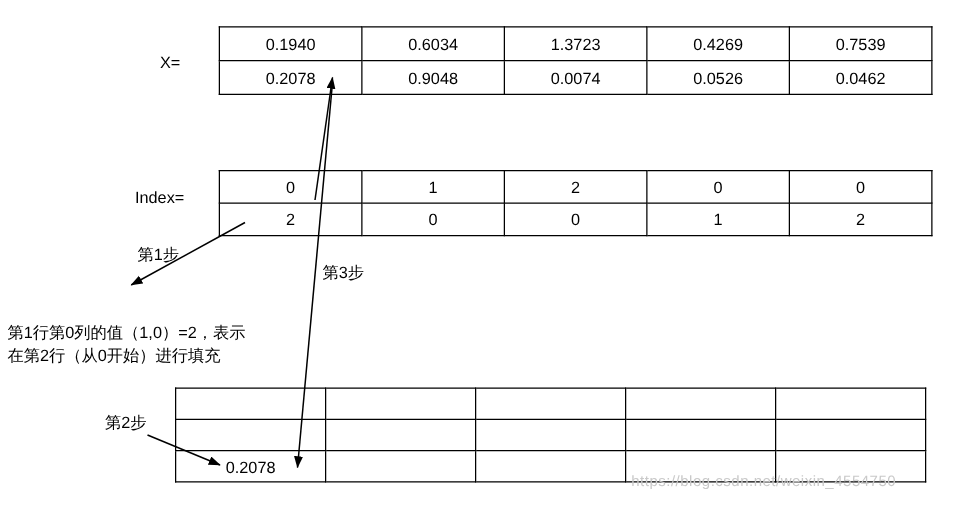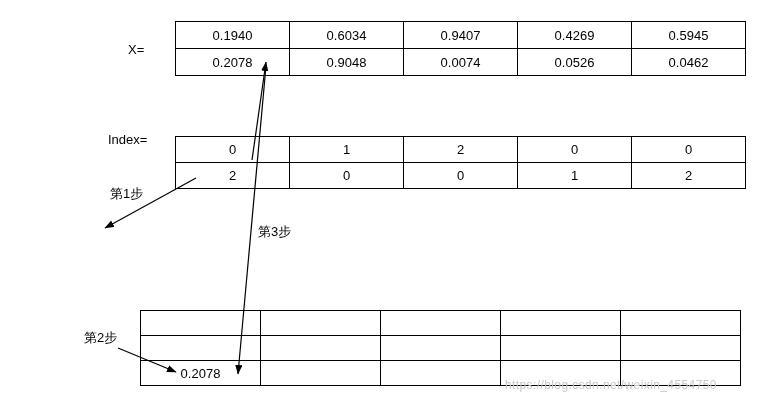--- a/index.html
+++ b/index.html
@@ -60,48 +60,48 @@
   #index-matrix {
     left: 175px;
     top: 136px;
   }
   #index-matrix td {
     width: 113px;
     height: 25px;
   }
   #index-label {
     left: 108px;
-    top: 132px;
+    top: 150px;
     text-align: center;
   }
   
   #zeros-matrix {
     left: 140px;
     top: 310px;
   }
   #zeros-matrix td {
     width: 119px;
     height: 24px;
   }
   #zeros-matrix td.filled {
     font-size: 13px;
   }
   
   #step1-label {
     left: 110px;
-    top: 186px;
+    top: 196px;
   }
   #step2-label {
     left: 84px;
     top: 330px;
     text-align: right;
   }
   #step3-block {
     left: 258px;
-    top: 222px;
+    top: 208px;
     font-size: 13px;
     line-height: 19px;
     white-space: normal;
     width: 260px;
   }
   #step1-block {
     left: 6px;
     top: 256px;
     font-size: 13px;
     line-height: 19px;
@@ -131,23 +131,23 @@
 <body>
 
 <div id="stage">
 
   <div class="lbl" id="x-label">X=</div>
   <table class="matrix" id="x-matrix">
     <tbody>
         <tr>
       <td>0.1940</td>
       <td>0.6034</td>
-      <td>0.9407</td>
+      <td>1.3723</td>
       <td>0.4269</td>
-      <td>0.5945</td>
+      <td>0.7539</td>
     </tr>
     <tr>
       <td>0.2078</td>
       <td>0.9048</td>
       <td>0.0074</td>
       <td>0.0526</td>
       <td>0.0462</td>
     </tr>
   </tbody>
     </table>
@@ -194,20 +194,21 @@
       <td></td>
       <td></td>
       <td></td>
     </tr>
   </tbody>
     </table>
 
   <div class="lbl" id="step1-label">第1步</div>
   <div class="lbl" id="step2-label">第2步</div>
 
+  <div class="lbl" id="step1-block">第1行第0列的值（1,0）=2，表示在第2行（从0开始）进行填充</div>
 
   <div class="lbl" id="step3-block">
     <div>第3步</div>
   </div>
 
   <div id="watermark">https://blog.csdn.net/weixin_4554750</div>
 
   <svg id="arrows" viewBox="0 0 781 405">
     <defs>
       <marker id="ah" markerWidth="9" markerHeight="9" refX="7.5" refY="3" orient="auto">

